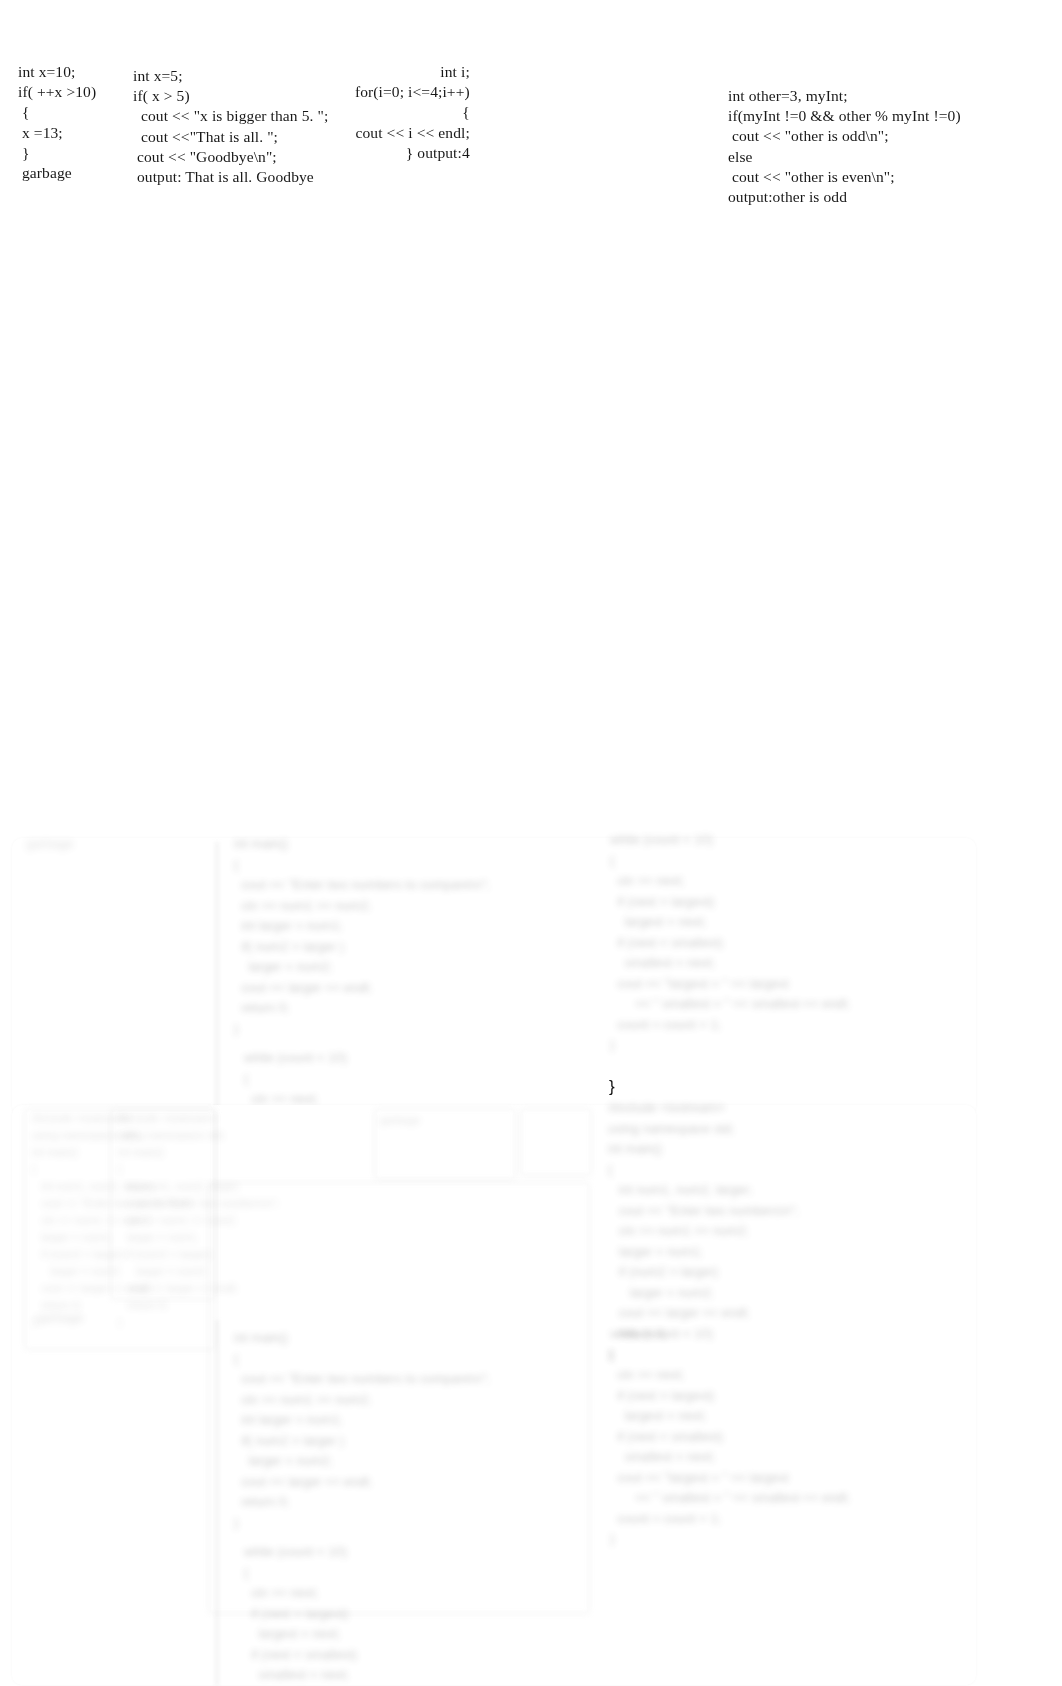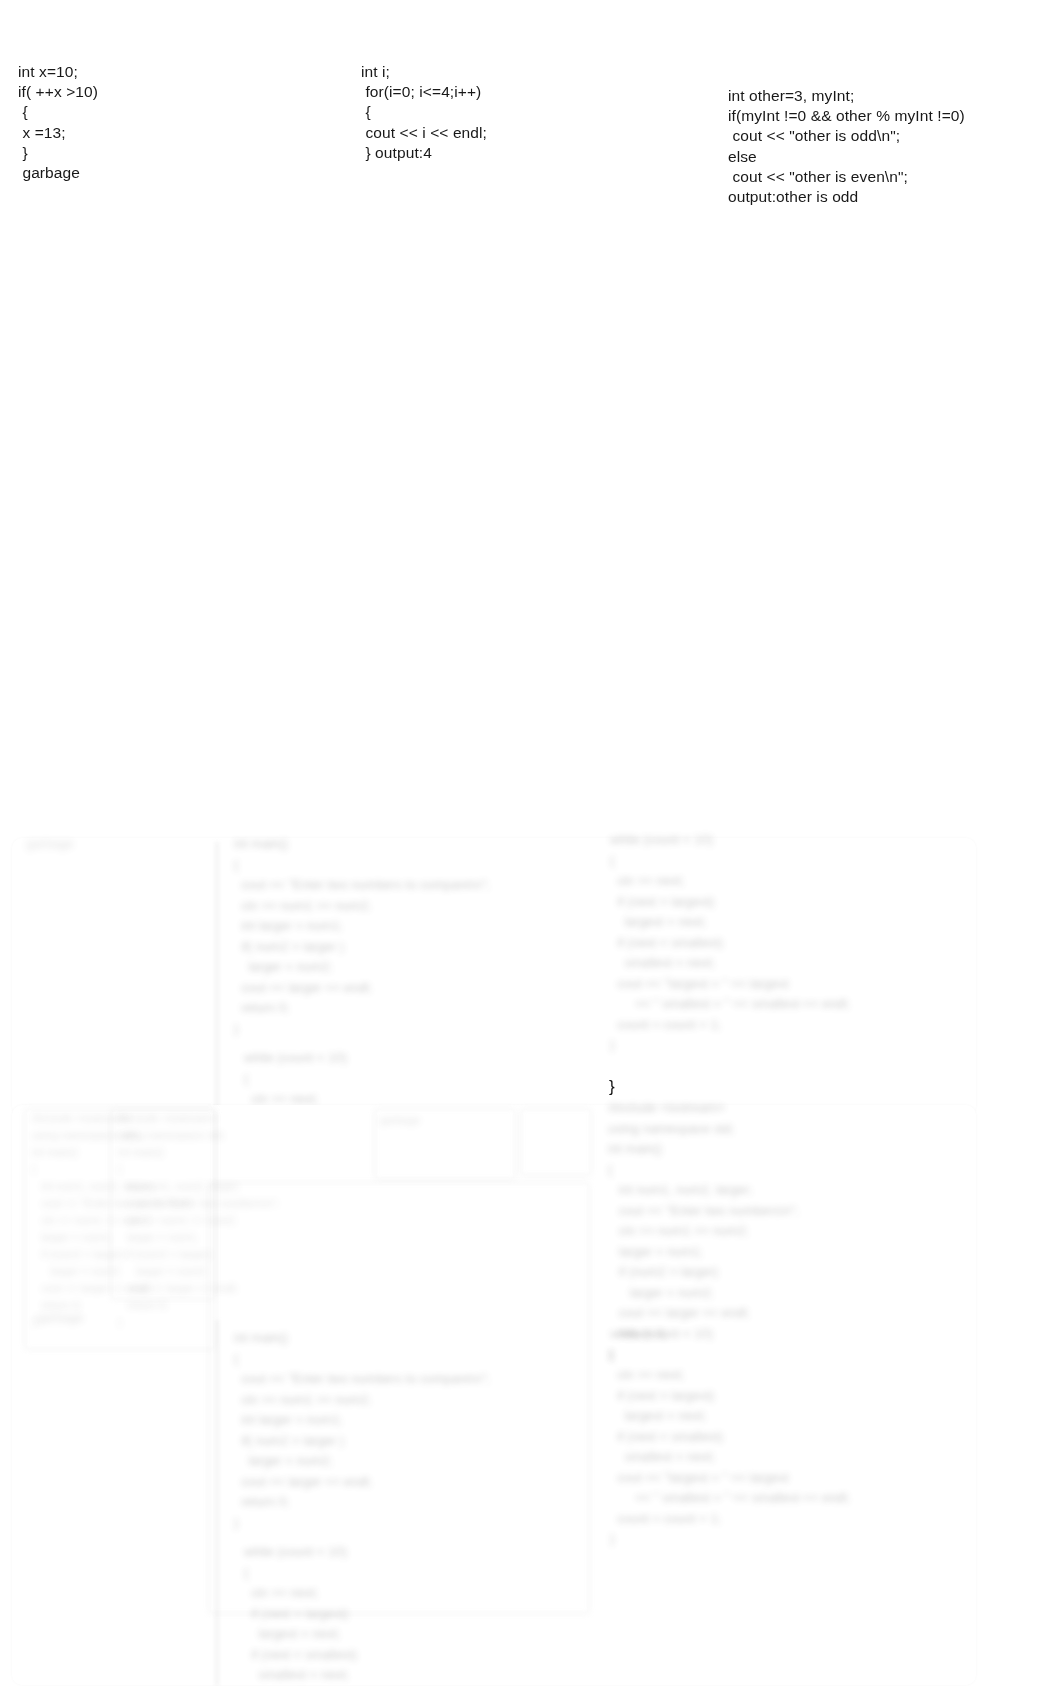--- a/index.html
+++ b/index.html
@@ -21,30 +21,30 @@
   #code-sheet {
     position: absolute;
     left: 0;
     top: 0;
     width: 1062px;
     height: 820px;
   }
   .code-col {
     position: absolute;
     white-space: pre;
-    font-family: Liberation Sans, sans-serif;
+    font-family: Liberation Serif, serif;
     font-size: 15.5px;
     line-height: 20.2px;
     color: #181818;
     letter-spacing: 0.1px;
   }
 
   #col-1 { left: 18px;  top: 62px; }
   #col-2 { left: 133px; top: 66px; }
-  #col-3 { left: 361px; top: 62px; }
+  #col-3 { left: 351px; top: 62px; text-align: right; }
   #col-4 { left: 515px; top: 80px; }
   #col-5 { left: 684px; top: 86px; margin-left: 44px; }
 
   
   #ghost-region {
     position: absolute;
     left: 0;
     top: 820px;
     width: 1062px;
     height: 866px;
@@ -104,20 +104,26 @@
 
 <div id="code-sheet">
 
   <div class="code-col" id="col-1">int x=10;
 if( ++x &gt;10)
  {
  x =13;
  }
  garbage</div>
 
+  <div class="code-col" id="col-2">int x=5;
+if( x &gt; 5)
+  cout &lt;&lt; "x is bigger than 5. ";
+  cout &lt;&lt;"That is all. ";
+ cout &lt;&lt; "Goodbye\n";
+ output: That is all. Goodbye</div>
 
   <div class="code-col" id="col-3">int i;
  for(i=0; i&lt;=4;i++)
  {
  cout &lt;&lt; i &lt;&lt; endl;
  } output:4</div>
 
 
   <div class="code-col" id="col-5">int other=3, myInt;
 if(myInt !=0 &amp;&amp; other % myInt !=0)

